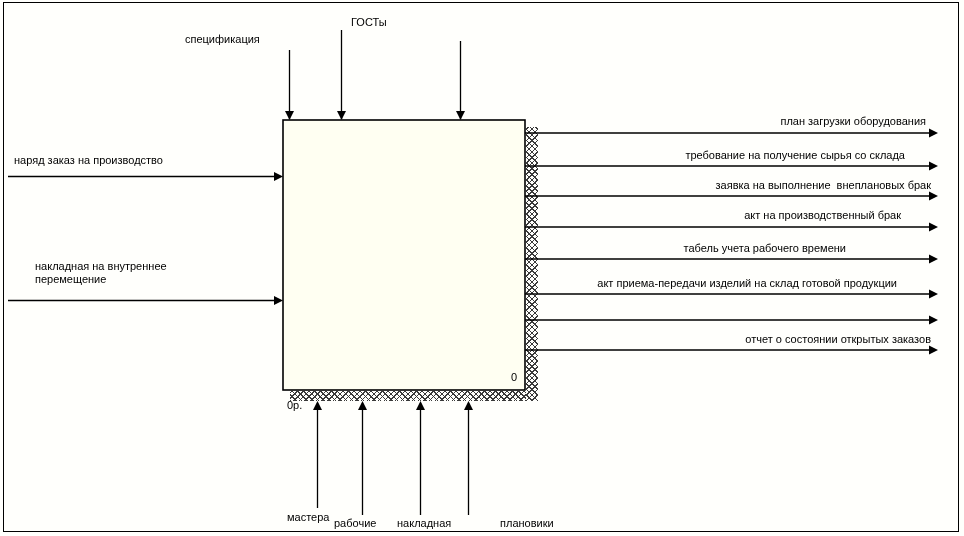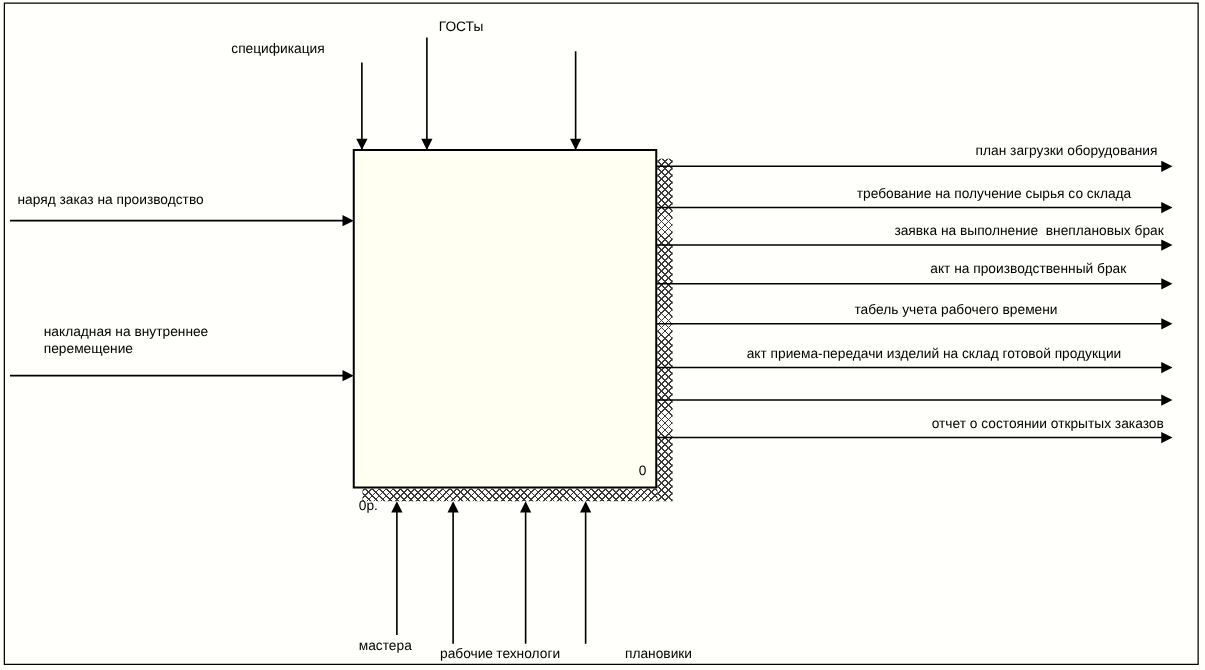--- a/index.html
+++ b/index.html
@@ -119,17 +119,17 @@
 
   <div class="lbl r" style="right:38px;top:115px;">план загрузки оборудования</div>
   <div class="lbl r" style="right:59px;top:149px;text-align:center;">требование на получение сырья со склада</div>
   <div class="lbl r" style="right:33px;top:179px;">заявка на выполнение  внеплановых брак</div>
   <div class="lbl r" style="right:63px;top:209px;">акт на производственный брак</div>
   <div class="lbl r" style="right:67px;top:277px;">акт приема-передачи изделий на склад готовой продукции</div>
   <div class="lbl r" style="right:118px;top:242px;">табель учета рабочего времени</div>
   <div class="lbl r" style="right:33px;top:333px;">отчет о состоянии открытых заказов</div>
 
   <div class="lbl" style="left:287px;top:511px;">мастера</div>
-  <div class="lbl" style="left:352px;top:517px;">рабочие</div>
-  <div class="lbl" style="left:397px;top:517px;">технологи</div>
+  <div class="lbl" style="left:334px;top:517px;">рабочие</div>
+  <div class="lbl" style="left:397px;top:517px;">накладная</div>
   <div class="lbl" style="left:456px;top:517px;padding-left:44px;">плановики</div>
 
 </div>
 
 </body></html>

